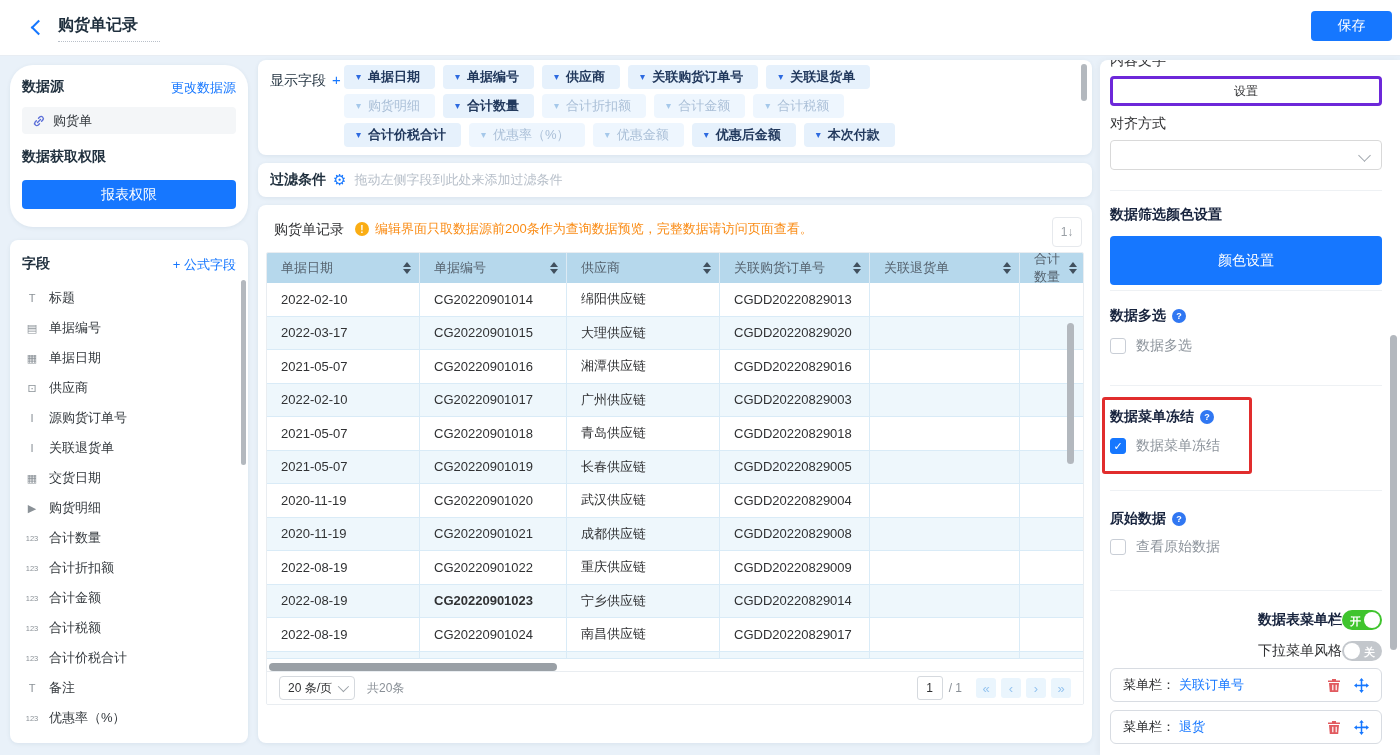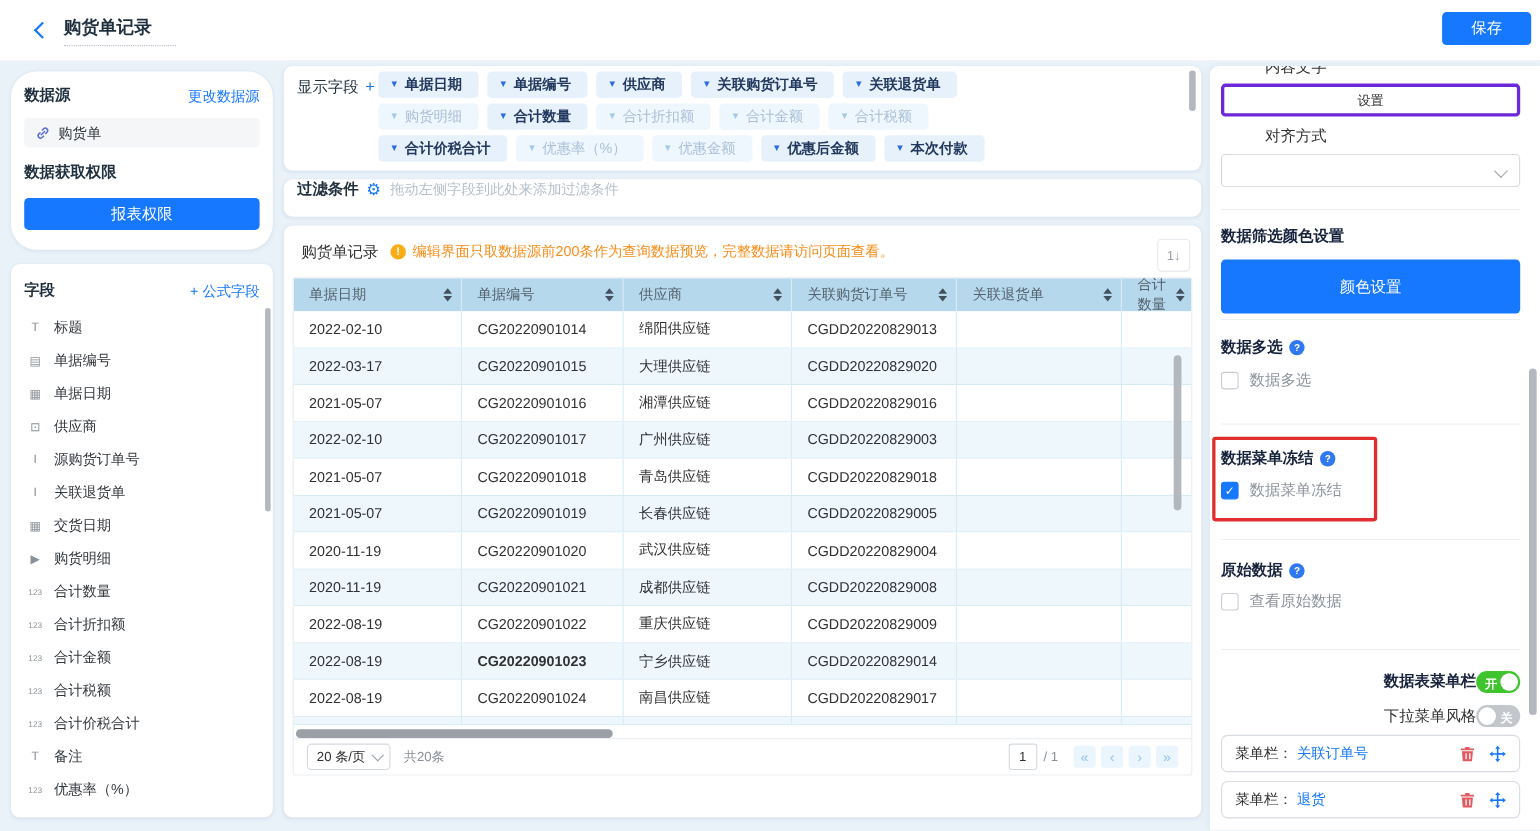--- a/index.html
+++ b/index.html
@@ -90,21 +90,21 @@
   .toggle .tlabel{position:absolute;top:3.5px;color:#fff;font-size:11px;font-weight:700;}
   .toggle.on .tlabel{left:8px;}
   .toggle.off .tlabel{right:7px;}
   .menu-item{position:absolute;left:10px;width:272px;height:34px;border:1px solid #d8dce2;border-radius:6px;display:flex;align-items:center;padding:0 12px;box-sizing:border-box;background:#fff;cursor:pointer;}
   .mi-prefix{font-size:13px;color:#303133;}
   .mi-value{font-size:13px;color:#1677ff;margin-left:4px;}
   .mi-icons{margin-left:auto;display:flex;align-items:center;gap:13px;}
   .mi-icons svg{display:block;cursor:pointer;}
   .red-box{position:absolute;border:3px solid #e12d2d;border-radius:3px;pointer-events:none;z-index:9;}
   .row-flex{position:absolute;left:10px;width:272px;display:flex;align-items:center;justify-content:flex-end;}
-  .plain-label{font-size:14px;color:#303133;margin-left:40px;}
+  .plain-label{font-size:14px;color:#303133;}
 </style>
 </head>
 <body>
 
 <div class="topbar">
   <div class="back-btn"></div>
   <div class="page-title">购货单记录</div>
   <div class="title-underline"></div>
   <div class="save-btn">保存</div>
 </div>
@@ -261,21 +261,21 @@
         </div>
         <div class="chip on">
           <span class="caret">▾</span>
           <span>本次付款</span>
         </div>
       </div>
   </div>
   <div class="scroll-thumb" style="left:823px;top:4px;width:6px;height:37px;"></div>
 </div>
 
-<div class="card" style="left:258px;top:163px;width:834px;height:34px;display:flex;padding-left:12px;box-sizing:border-box;">
+<div class="card" style="left:258px;top:163px;width:834px;height:34px;display:flex;align-items:center;padding-left:12px;box-sizing:border-box;">
   <span class="sec-title">过滤条件</span>
   <span class="gear">⚙</span>
   <span class="filter-ph">拖动左侧字段到此处来添加过滤条件</span>
 </div>
 
 <div class="card" style="left:258px;top:205px;width:834px;height:538px;">
   <div class="abs" style="left:16px;top:16px;font-size:14px;color:#303133;">购货单记录</div>
   <div class="abs" style="left:97px;top:15px;display:flex;align-items:center;width:680px;">
     <span class="warn-ic">!</span>
     <span class="warn-text">编辑界面只取数据源前200条作为查询数据预览，完整数据请访问页面查看。</span>

